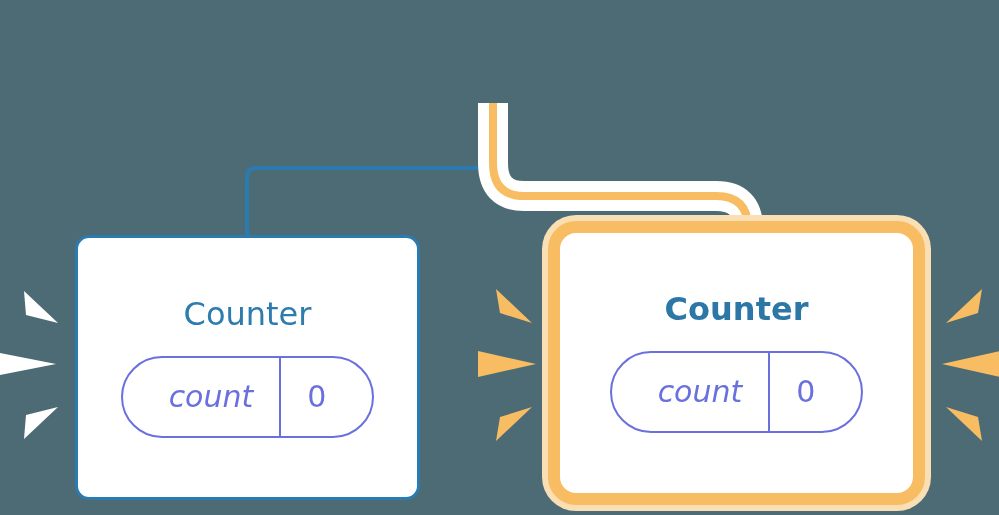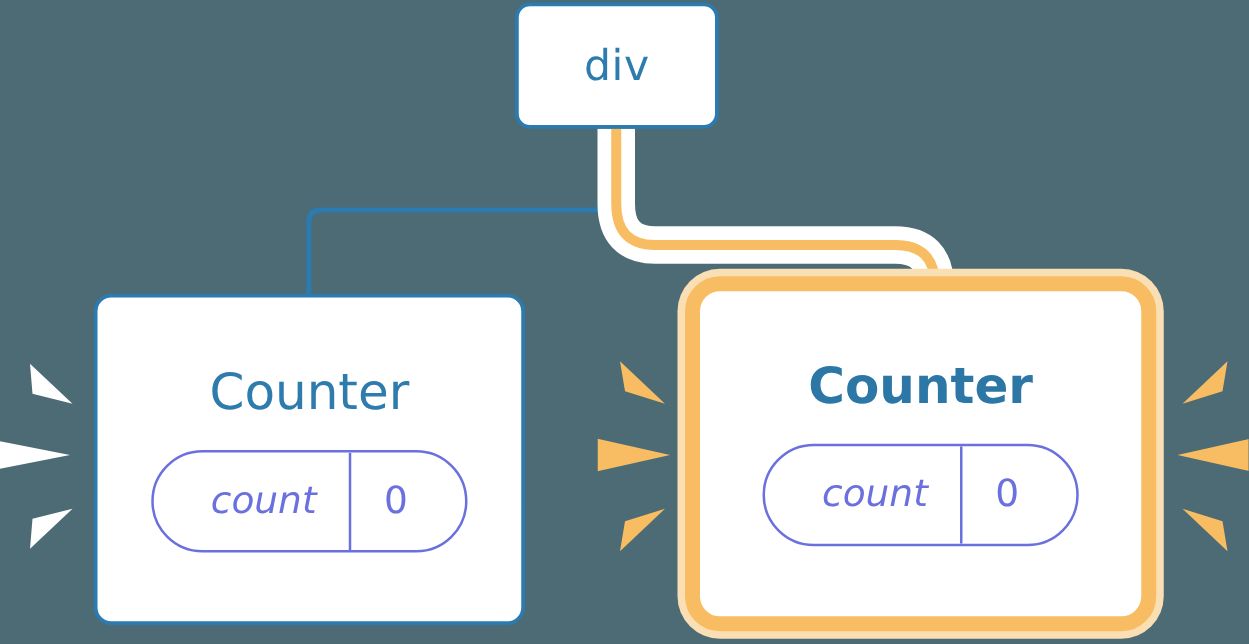--- a/index.html
+++ b/index.html
@@ -63,21 +63,21 @@
     top: 221px;
     width: 377px;
     height: 284px;
     border: 12px solid #f8bd63;
     border-radius: 28px;
     background: #ffffff;
     box-shadow: 0 0 0 6px #fbdfb4;
     z-index: 6;
   }
   .counter-title {
-    font-size: 40px;
+    font-size: 32px;
     color: #2e7cae;
     line-height: 1;
     margin-bottom: 26px;
   }
   .counter-title.bold {
     font-weight: bold;
     color: #2c77a6;
   }
   .pill {
     display: flex;
@@ -143,23 +143,20 @@
     <polygon points="0,76 58,89 0,102" fill="#f8bd63"></polygon>
     <polygon points="18,166 54,132 22,142" fill="#f8bd63"></polygon>
   </svg>
 
   <svg class="rays" style="left:928px; top:275px;" width="72" height="180" viewBox="0 0 72 180" xmlns="http://www.w3.org/2000/svg">
     <polygon points="54,14 18,48 50,38" fill="#f8bd63"></polygon>
     <polygon points="72,76 14,89 72,102" fill="#f8bd63"></polygon>
     <polygon points="54,166 18,132 50,142" fill="#f8bd63"></polygon>
   </svg>
 
-  <div class="node node-div">
-    <span class="node-div-label">div</span>
-  </div>
 
   <div class="node node-counter-left">
     <span class="counter-title">Counter</span>
     <div class="pill">
       <span class="pill-key">count</span>
       <span class="pill-sep"></span>
       <span class="pill-val">0</span>
     </div>
   </div>
 

